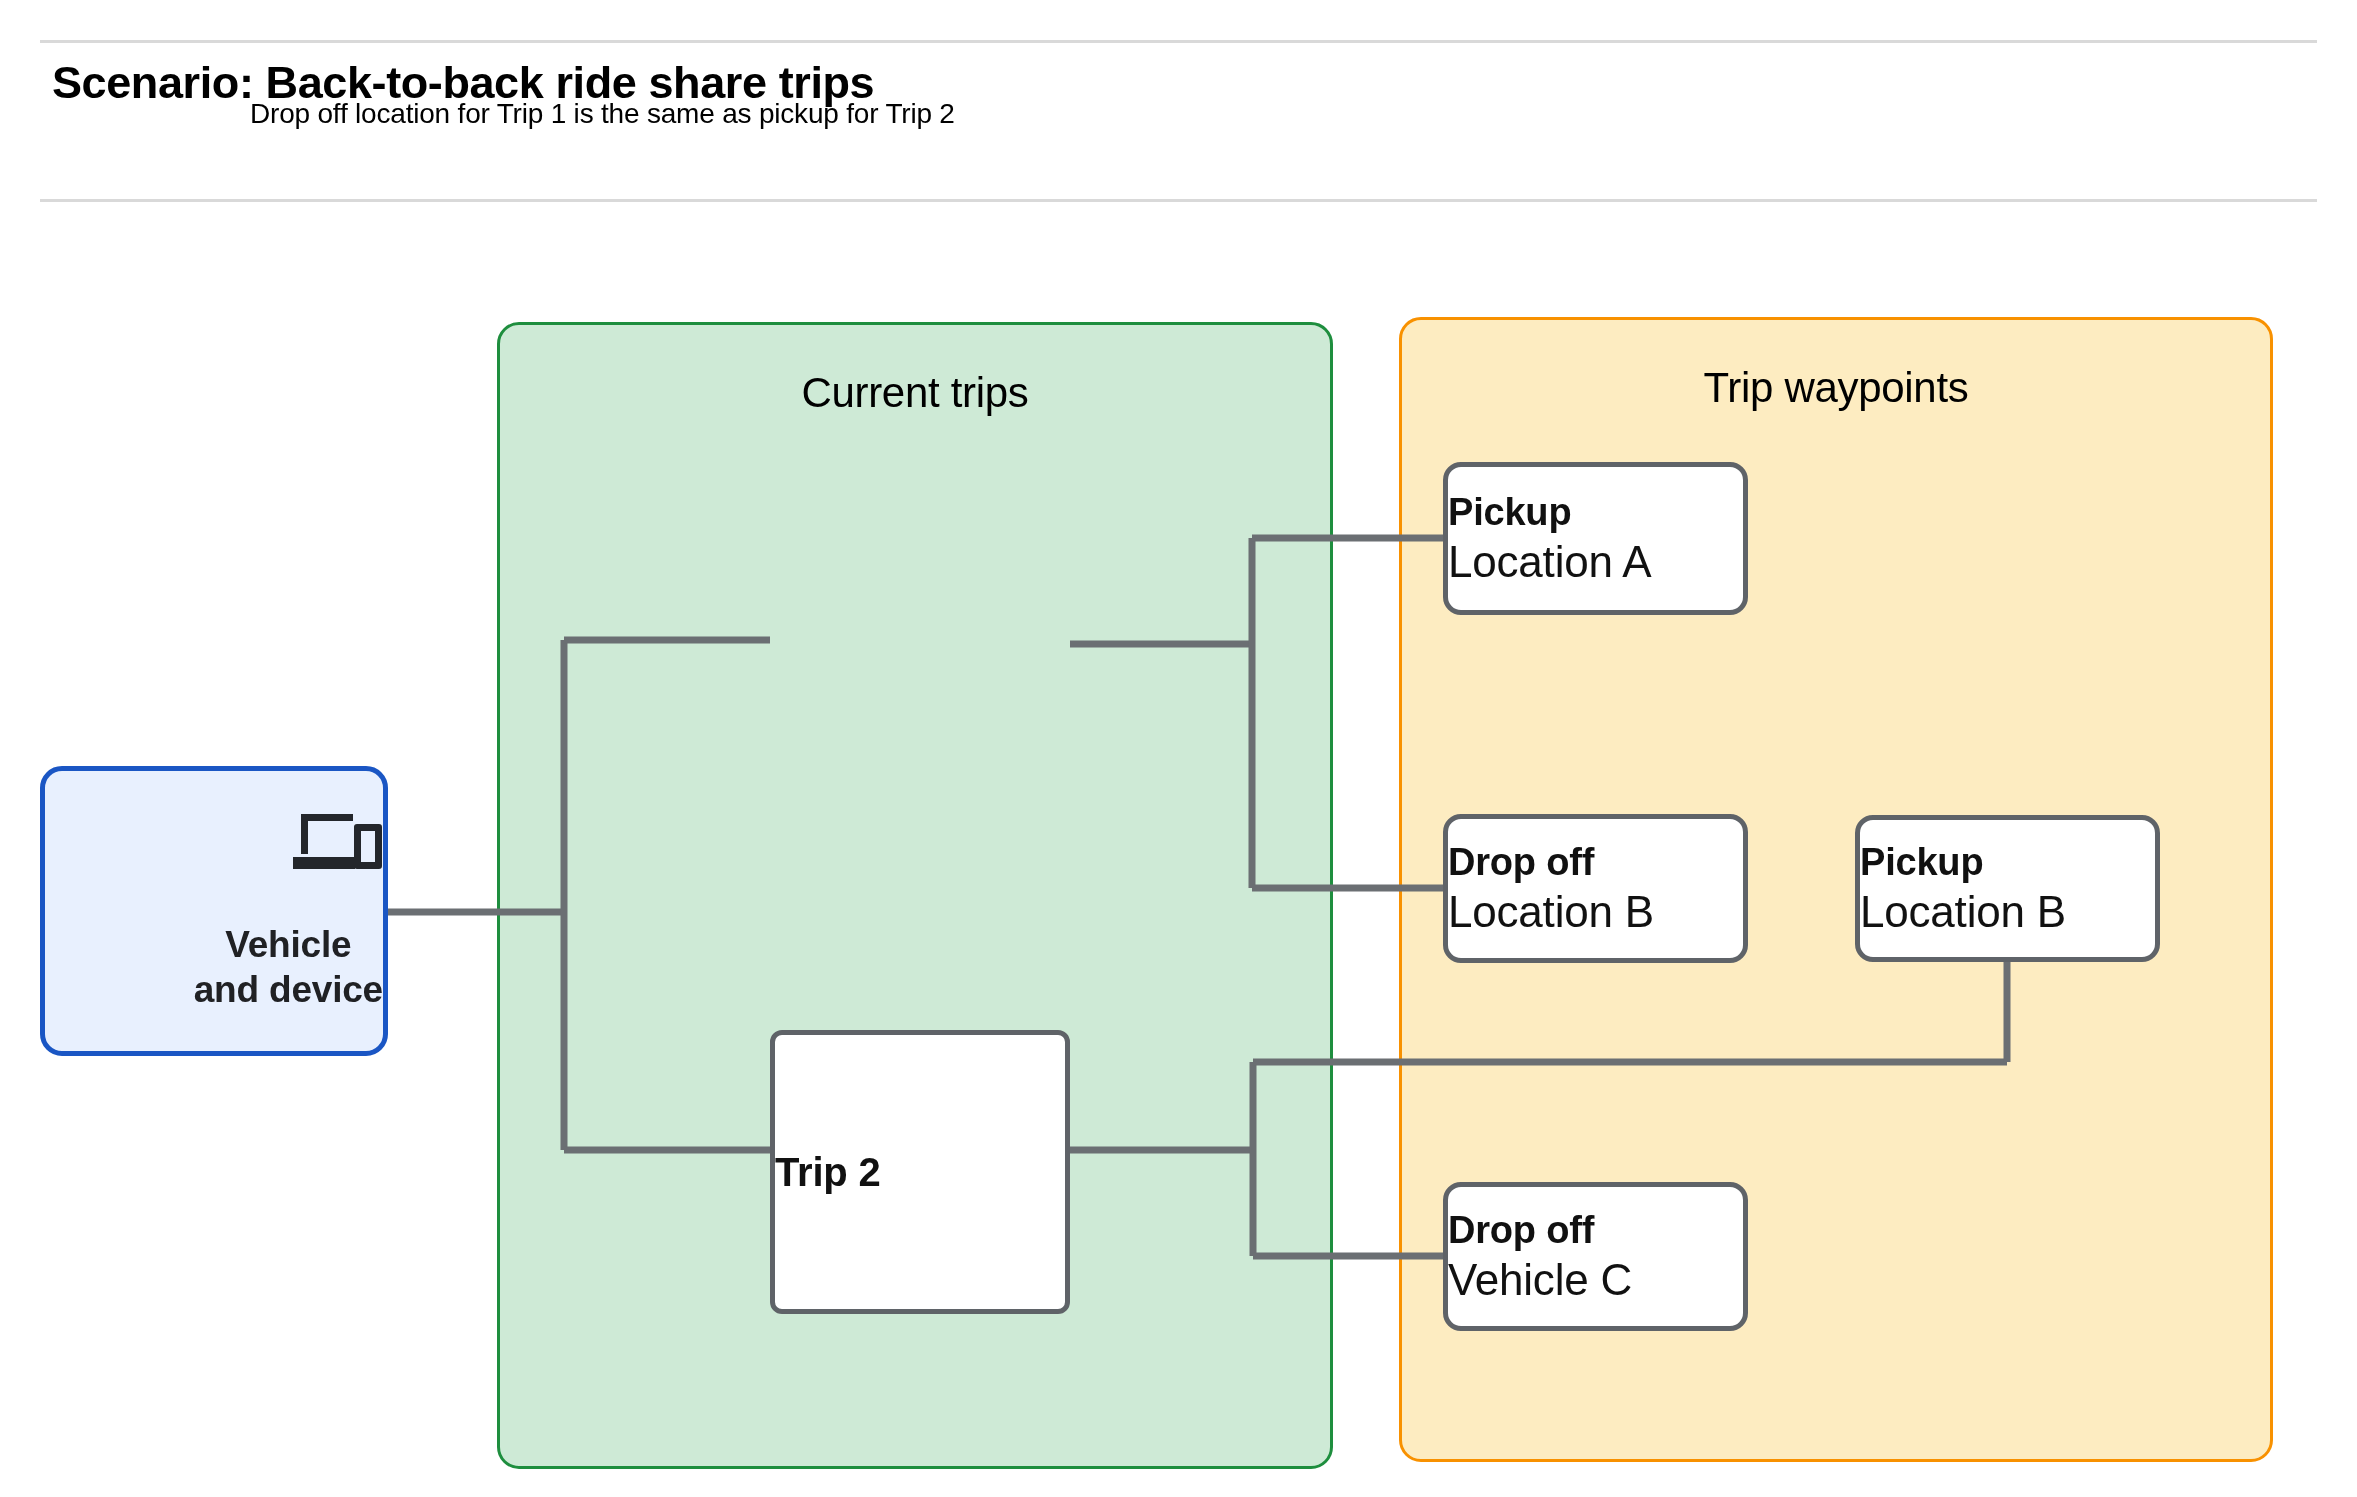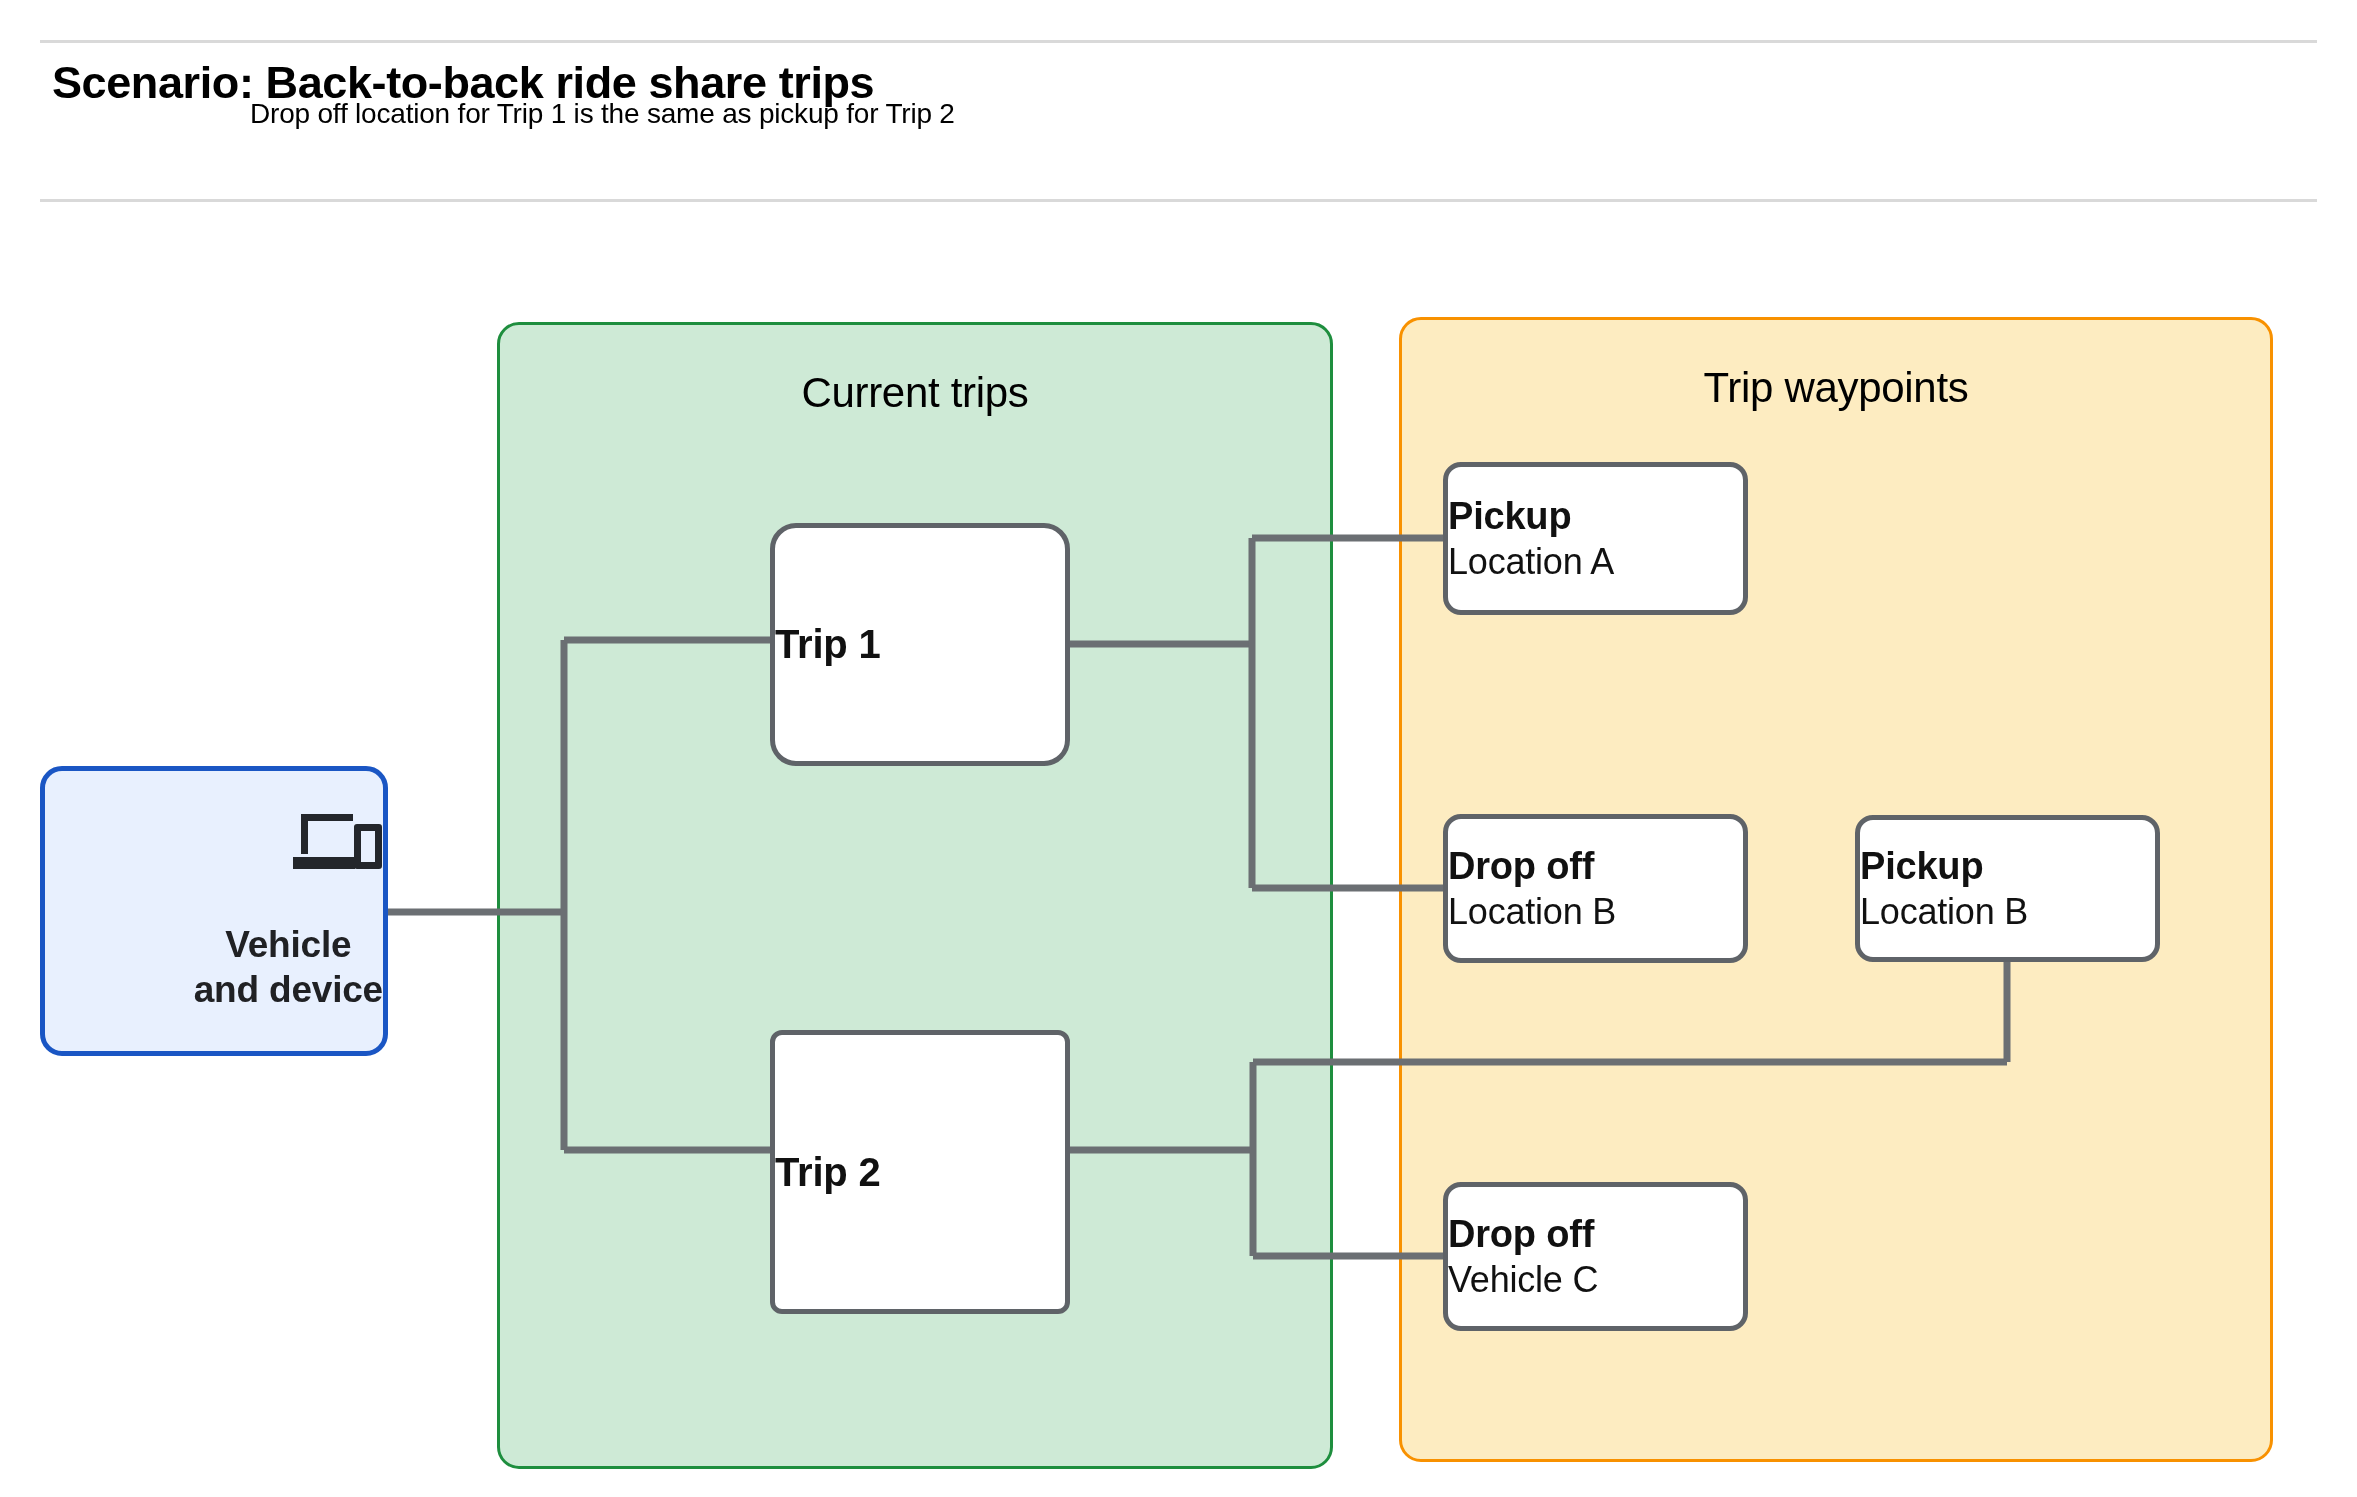--- a/index.html
+++ b/index.html
@@ -103,21 +103,21 @@
     text-align: center;
   }
   .node-title {
     font-size: 38px;
     font-weight: bold;
     letter-spacing: -0.2px;
     color: #111111;
     line-height: 1.12;
   }
   .node-sub {
-    font-size: 36px;
+    font-size: 44px;
     font-weight: normal;
     letter-spacing: -0.2px;
     color: #111111;
     line-height: 1.12;
     margin-top: 4px;
   }
 
   #node-trip-1 { left: 770px;  top: 523px;  width: 300px; height: 243px; border-radius: 26px; }
   #node-trip-2 { left: 770px;  top: 1030px; width: 300px; height: 284px; border-radius: 12px; }
   #node-trip-1 .node-title,
@@ -200,23 +200,20 @@
         <rect x="0" y="47" width="62" height="12" fill="#23262b"></rect>
 
         <path d="M64 14 h22 a3 3 0 0 1 3 3 v39 a3 3 0 0 1 -3 3 h-22 a3 3 0 0 1 -3 -3 v-39 a3 3 0 0 1 3 -3 Z
                  M68 21 h14 v31 h-14 Z" fill="#23262b" fill-rule="evenodd"></path>
       </svg>
     </span>
     <span id="vehicle-device-label">Vehicle
 and device</span>
   </div>
 
-  <div class="node" id="node-trip-1">
-    <span class="node-title">Trip 1</span>
-  </div>
 
   <div class="node" id="node-trip-2">
     <span class="node-title">Trip 2</span>
   </div>
 
   <div class="node" id="node-pickup-a">
     <span class="node-title">Pickup</span>
     <span class="node-sub">Location A</span>
   </div>
 

